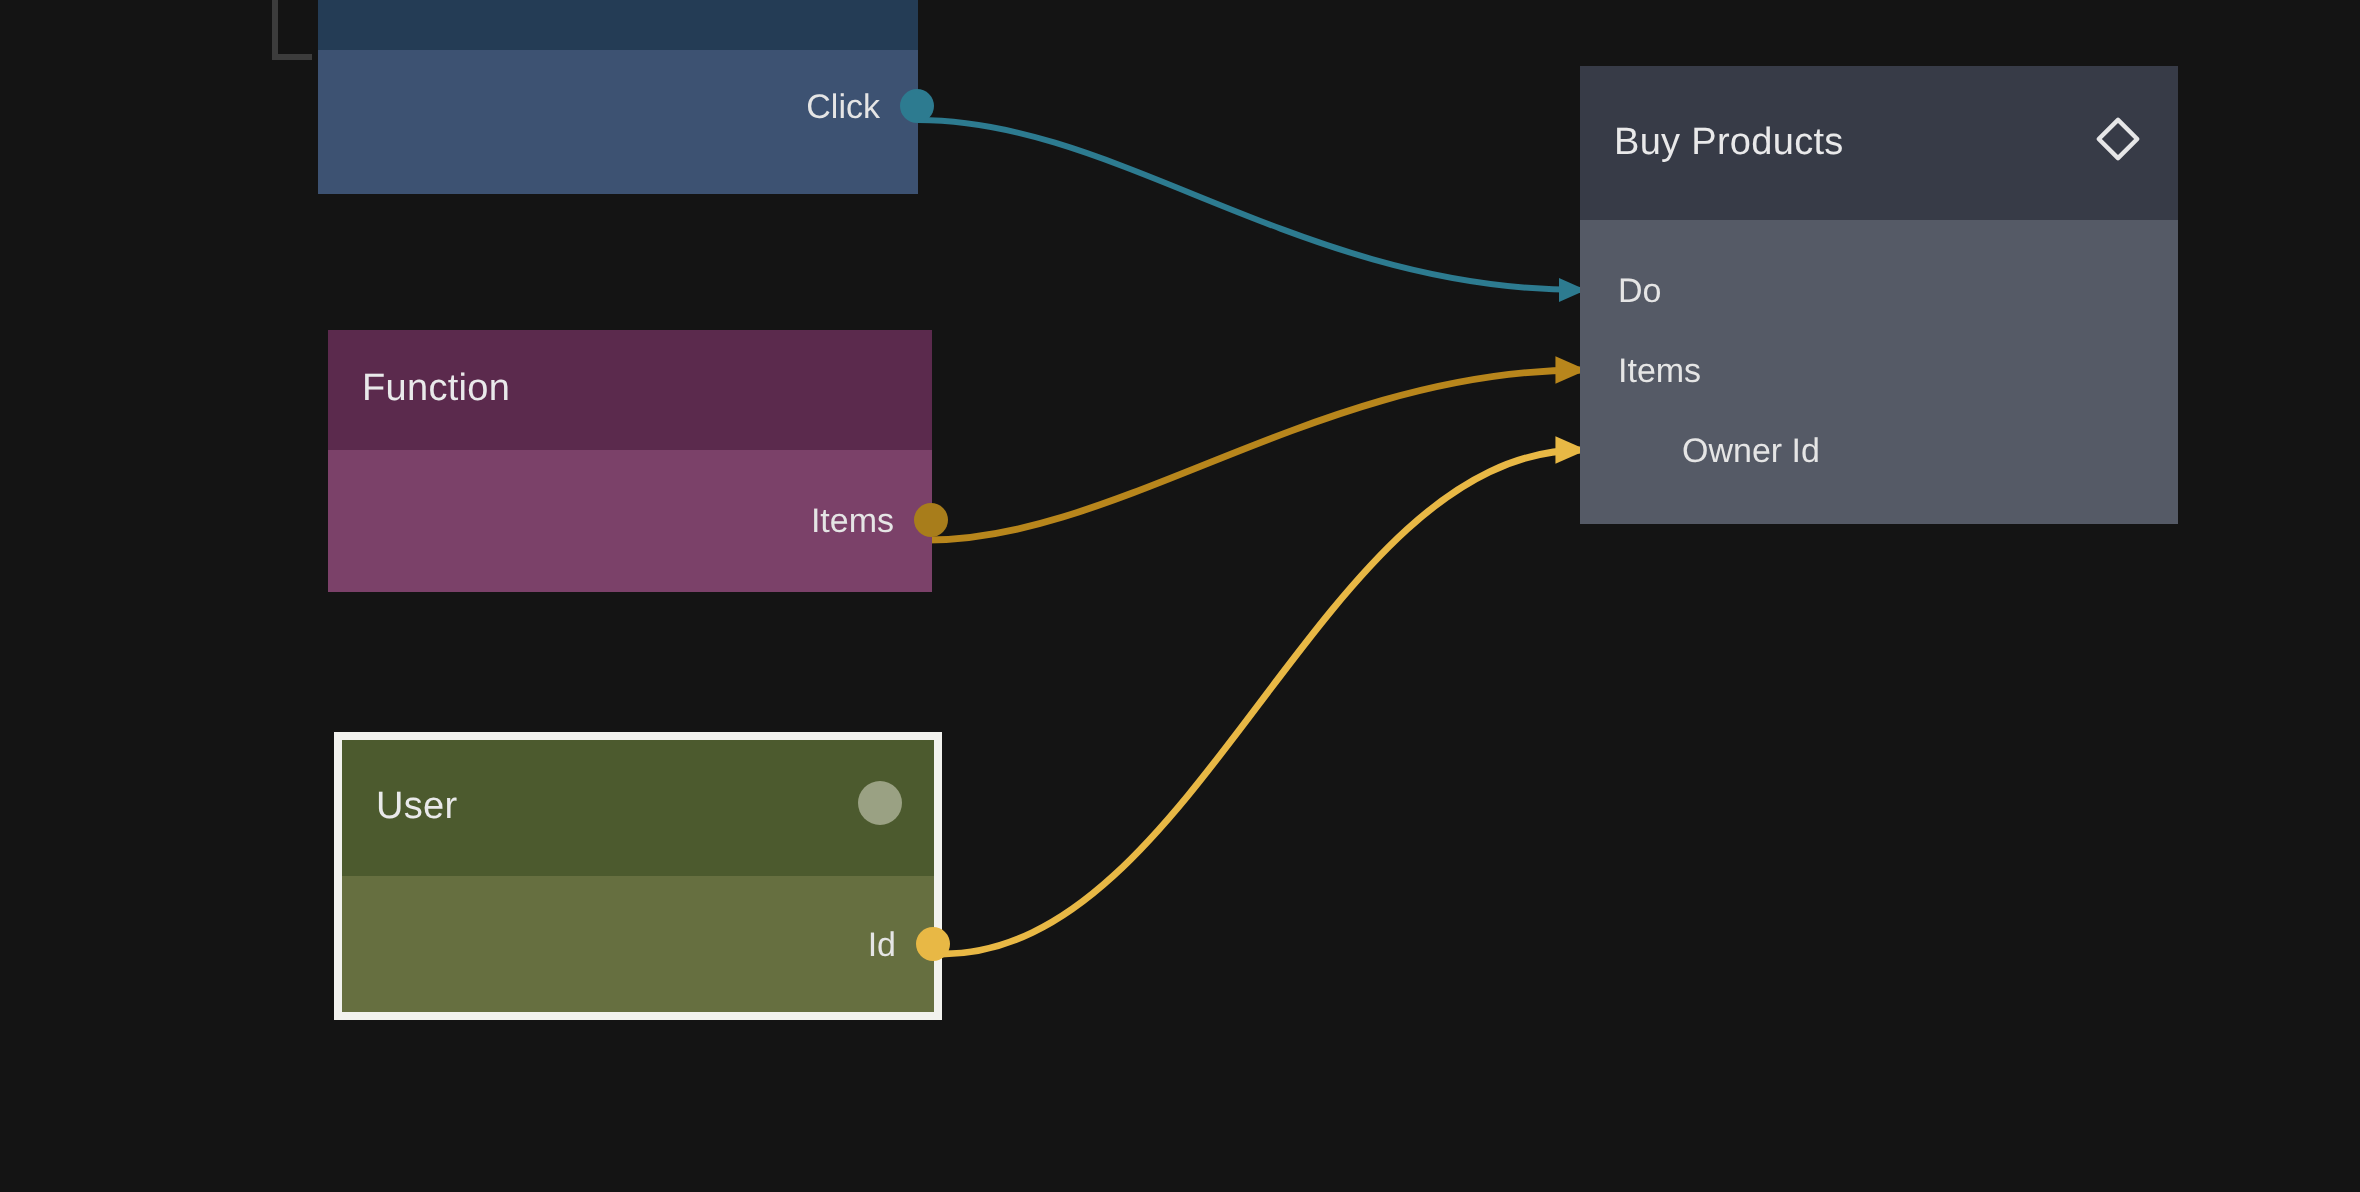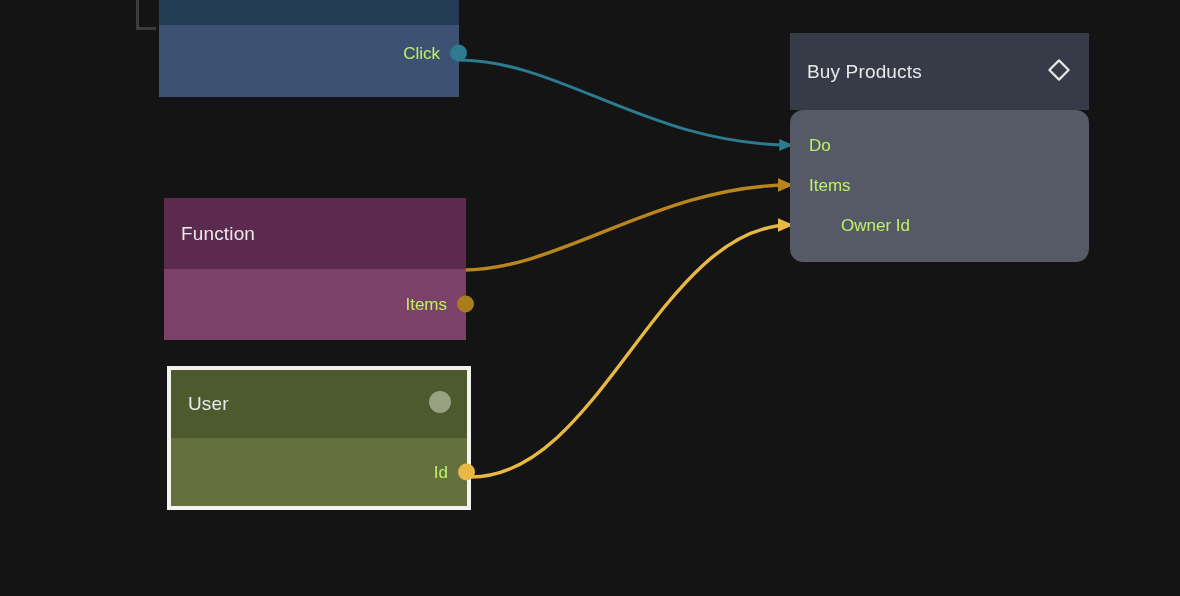--- a/index.html
+++ b/index.html
@@ -71,21 +71,21 @@
   }
   .port-row.out {
     right: 0;
     justify-content: flex-end;
   }
   .port-row.in {
     left: 0;
   }
   .port-label {
     font-size: 17px;
-    color: #bef264;
+    color: #e5e5e5;
     white-space: nowrap;
     line-height: 1;
   }
   .port-row.out .port-label { padding-right: 19px; }
   .port-row.in  .port-label { padding-left: 19px; }
 
   .port-dot {
     position: absolute;
     width: 17px;
     height: 17px;
@@ -101,21 +101,21 @@
   .node--blue   .node-header { background: #243c55; }
   .node--blue   .node-body   { background: #3d5272; }
 
   .node--purple .node-header { background: #5b2a4d; }
   .node--purple .node-body   { background: #7b4169; }
 
   .node--green  .node-header { background: #4c5a2e; }
   .node--green  .node-body   { background: #666f40; }
 
   .node--slate  .node-header { background: #373b47; }
-  .node--slate  .node-body   { background: #555a66; border-radius: 13px; }
+  .node--slate  .node-body   { background: #555a66; }
 
   
   .node--selected {
     border: 4px solid #f2f2ee;
     background: #f2f2ee;
   }
 
   
   #node-click {
     left: 159px;
@@ -123,21 +123,21 @@
     width: 300px;
   }
   #node-click .node-header { height: 43px; }
   #node-click .node-body   { height: 72px; }
 
   #node-function {
     left: 164px;
     top: 165px;
     width: 302px;
   }
-  #node-function .node-header { height: 71px; margin-top: 33px; }
+  #node-function .node-header { height: 60px; }
   #node-function .node-body   { height: 71px; }
 
   #node-user {
     left: 167px;
     top: 366px;
     width: 304px;
   }
   #node-user .node-header { height: 68px; }
   #node-user .node-body   { height: 68px; }
 

